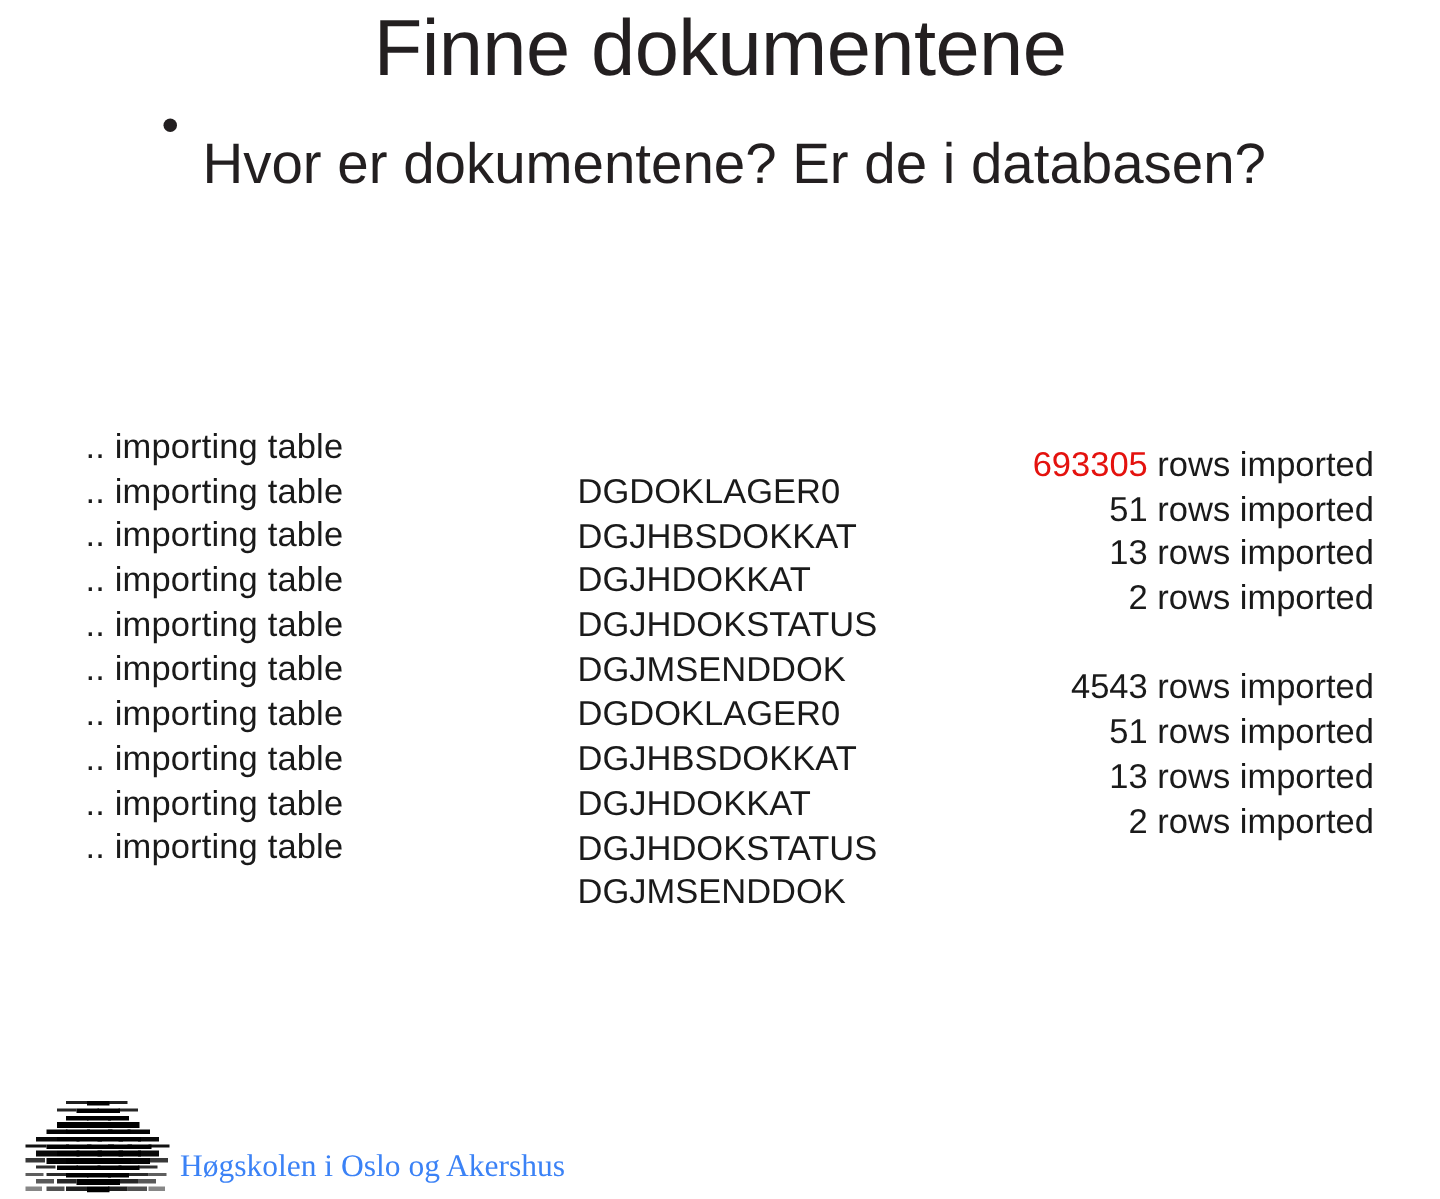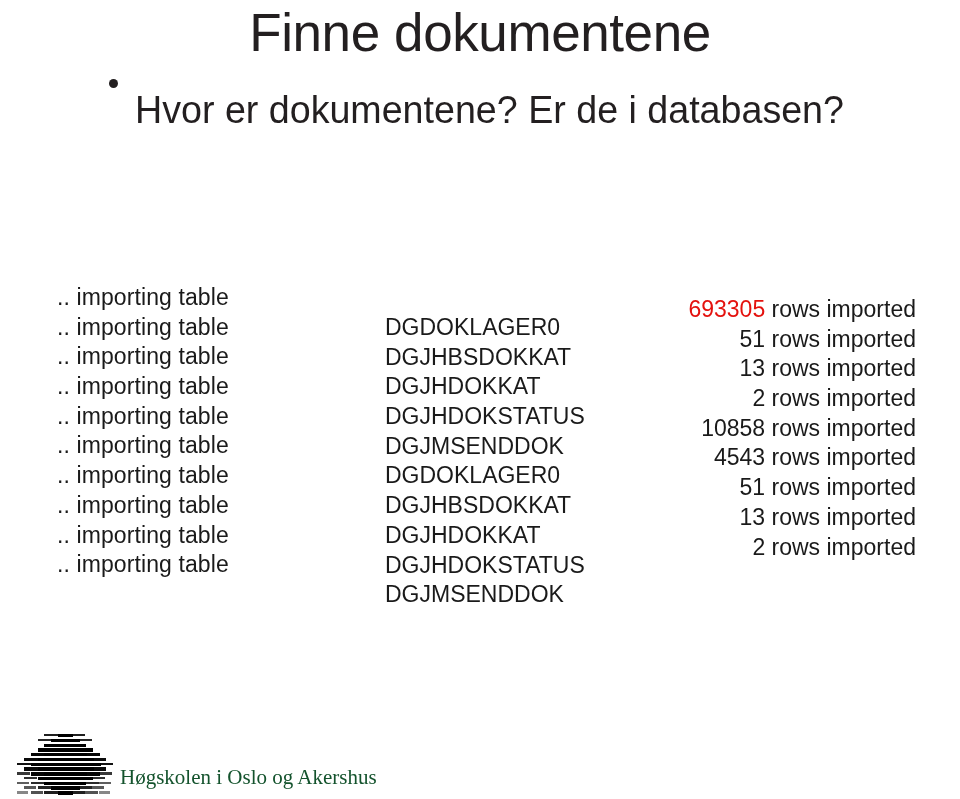--- a/index.html
+++ b/index.html
@@ -136,21 +136,21 @@
   }
   #logo-mark .dash {
     position: absolute;
     height: 3px;
     background: #000;
     border-radius: 0;
   }
   #footer-text {
     font-family: "Liberation Serif", serif;
     font-size: 21px;
-    color: #14532d;
+    color: #3b82f6;
     line-height: 24px;
     margin-left: 6px;
     margin-bottom: 6px;
     white-space: nowrap;
   }
 </style>
 </head>
 <body>
 
 <div id="slide-title">Finne dokumentene</div>
@@ -184,21 +184,20 @@
       <span class="log-count"><span class="count-num">13</span><span class="count-suffix"> rows imported</span></span>
     </div>
     <div class="log-row">
       <span class="log-prefix">.. importing table</span>
       <span class="log-table">DGJHDOKSTATUS</span>
       <span class="log-count"><span class="count-num">2</span><span class="count-suffix"> rows imported</span></span>
     </div>
     <div class="log-row">
       <span class="log-prefix">.. importing table</span>
       <span class="log-table">DGJMSENDDOK</span>
-      <span class="log-count"><span class="count-num">10858</span><span class="count-suffix"> rows imported</span></span>
     </div>
     <div class="log-row">
       <span class="log-prefix">.. importing table</span>
       <span class="log-table">DGDOKLAGER0</span>
       <span class="log-count"><span class="count-num">4543</span><span class="count-suffix"> rows imported</span></span>
     </div>
     <div class="log-row">
       <span class="log-prefix">.. importing table</span>
       <span class="log-table">DGJHBSDOKKAT</span>
       <span class="log-count"><span class="count-num">51</span><span class="count-suffix"> rows imported</span></span>

